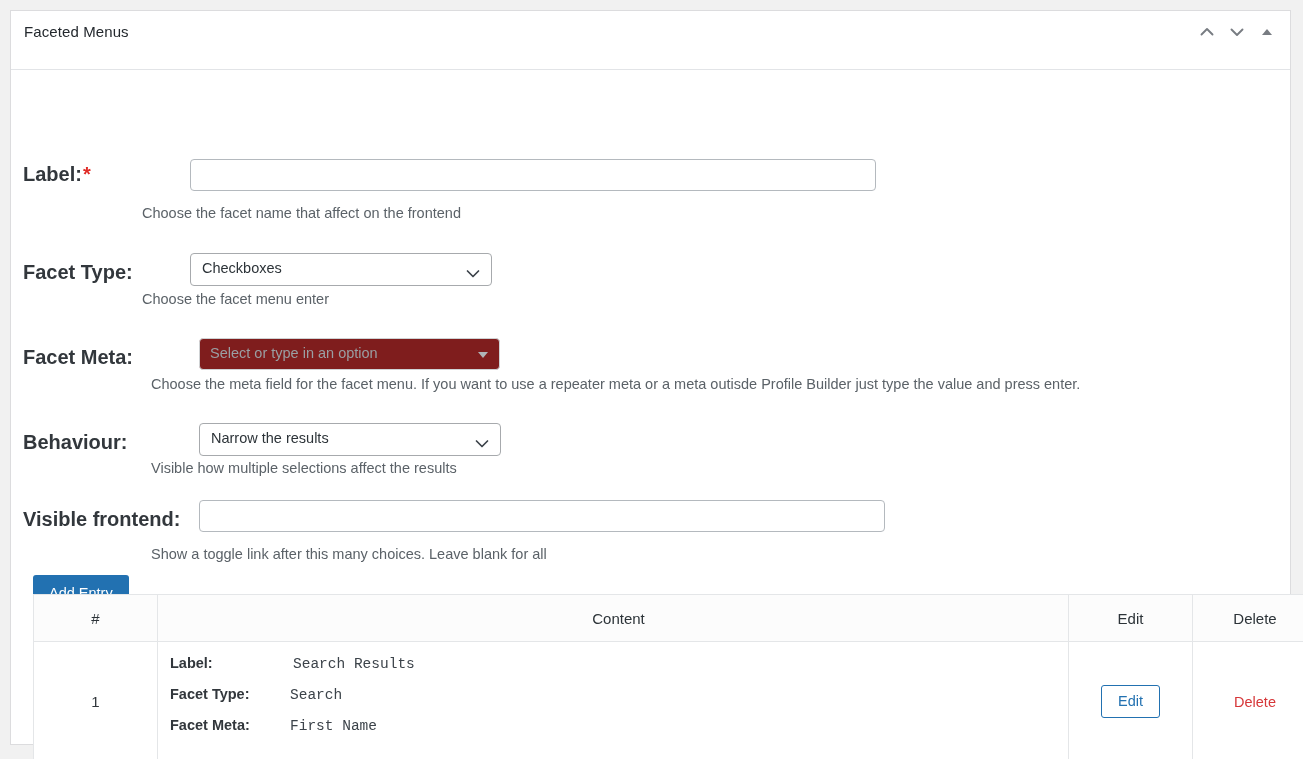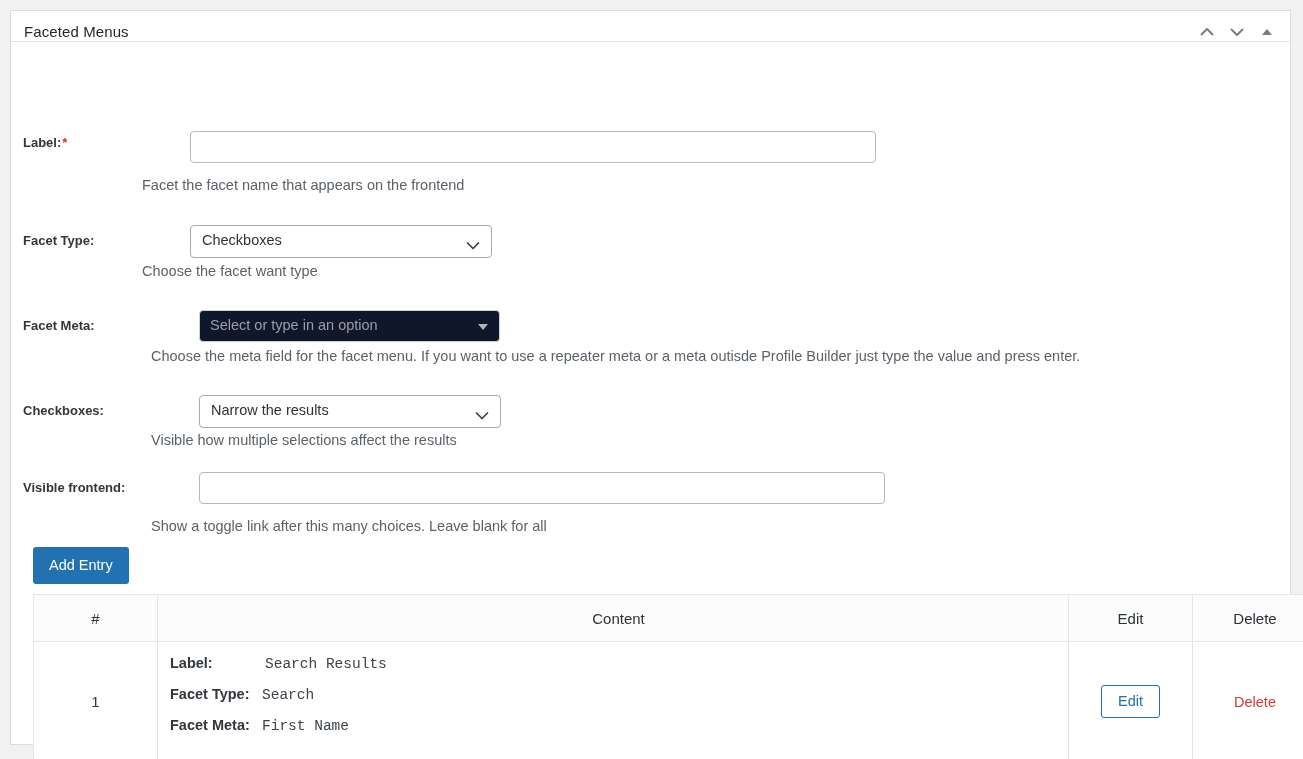--- a/index.html
+++ b/index.html
@@ -21,21 +21,21 @@
     width: 1281px;
     height: 735px;
     background: #ffffff;
     border: 1px solid #dcdcde;
     box-sizing: border-box;
   }
 
   
   .panel-header {
     position: relative;
-    height: 31px;
+    height: 59px;
     border-bottom: 1px solid #e2e4e7;
     box-sizing: border-box;
   }
   .panel-title {
     position: absolute;
     left: 13px;
     top: 12px;
     font-size: 15px;
     color: #23282d;
     font-weight: 400;
@@ -68,21 +68,21 @@
     padding-top: 14px;
   }
   .row {
     position: relative;
     min-height: 0;
   }
   .row-label {
     position: absolute;
     left: 12px;
     width: 120px;
-    font-size: 13px;
+    font-size: 20px;
     font-weight: bold;
     color: #32373c;
     white-space: nowrap;
   }
   .req {
     color: #e02b27;
     font-weight: bold;
     margin-left: 1px;
   }
   .row-field {
@@ -135,21 +135,21 @@
     top: 11px;
   }
 
   .select2 {
     box-sizing: border-box;
     position: relative;
     width: 301px;
     height: 32px;
     border: 1px solid #cfd2d4;
     border-radius: 4px;
-    background: #0f172a;
+    background: #7f1d1d;
     cursor: pointer;
   }
   .select2 .s2-placeholder {
     position: absolute;
     left: 10px;
     top: 6px;
     font-size: 14.5px;
     color: #9a9fa3;
   }
   .select2 .s2-arrow {
@@ -225,20 +225,21 @@
     font-weight: bold;
     font-size: 14.5px;
     color: #32373c;
     width: 92px;
     flex: none;
   }
   .kv-val {
     font-family: "Liberation Mono", "DejaVu Sans Mono", monospace;
     font-size: 14.5px;
     color: #3c434a;
+    margin-left: 28px;
   }
   .kv-line.label-line .kv-val { padding-left: 3px; }
 
   .btn-edit {
     box-sizing: border-box;
     display: inline-block;
     padding: 0 16px;
     height: 33px;
     line-height: 31px;
     border: 1px solid #2271b1;
@@ -285,51 +286,51 @@
 
   <div class="form-area">
 
     <div class="row">
       <div class="row-label" style="top:79px;">
         <span>Label:</span><span class="req">*</span>
       </div>
       <div class="row-field" style="top:75px;">
         <input class="text-input" type="text" value="" placeholder="" style="">
       </div>
-      <div class="help" style="top:121px;">Facet the facet name that appears on the frontend</div>
+      <div class="help" style="top:121px;">Choose the facet name that affect on the frontend</div>
     </div>
 
     <div class="row">
       <div class="row-label" style="top:177px;">Facet Type:</div>
       <div class="row-field" style="top:169px;">
         <div class="wp-select">
           <span class="sel-text">Checkboxes</span>
           <span class="chev">
             <svg width="14" height="10" viewBox="0 0 14 10" aria-hidden="true">
               <path d="M1.5 2 L7 7.5 L12.5 2" fill="none" stroke="#3c434a" stroke-width="1.7" stroke-linecap="round" stroke-linejoin="round"></path>
             </svg>
           </span>
         </div>
       </div>
-      <div class="help" style="top:207px;">Choose the facet want type</div>
+      <div class="help" style="top:207px;">Choose the facet menu enter</div>
     </div>
 
     <div class="row">
       <div class="row-label" style="top:262px;">Facet Meta:</div>
       <div class="row-field" style="top:254px;left:140px;">
         <div class="select2">
           <span class="s2-placeholder">Select or type in an option</span>
           <span class="s2-arrow"></span>
         </div>
       </div>
       <div class="help" style="top:292px;left:140px;">Choose the meta field for the facet menu. If you want to use a repeater meta or a meta outisde Profile Builder just type the value and press enter.</div>
     </div>
 
     <div class="row">
-      <div class="row-label" style="top:347px;">Checkboxes:</div>
+      <div class="row-label" style="top:347px;">Behaviour:</div>
       <div class="row-field" style="top:339px;left:140px;">
         <div class="wp-select">
           <span class="sel-text">Narrow the results</span>
           <span class="chev">
             <svg width="14" height="10" viewBox="0 0 14 10" aria-hidden="true">
               <path d="M1.5 2 L7 7.5 L12.5 2" fill="none" stroke="#3c434a" stroke-width="1.7" stroke-linecap="round" stroke-linejoin="round"></path>
             </svg>
           </span>
         </div>
       </div>

